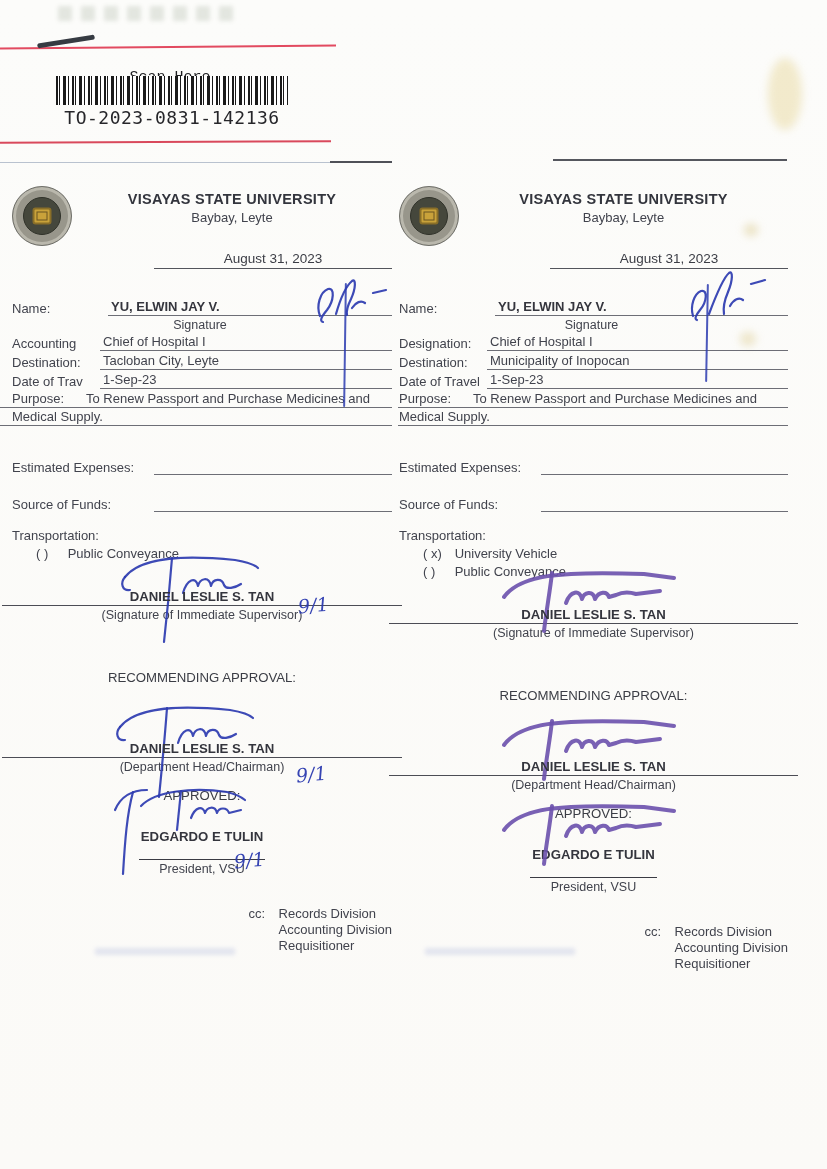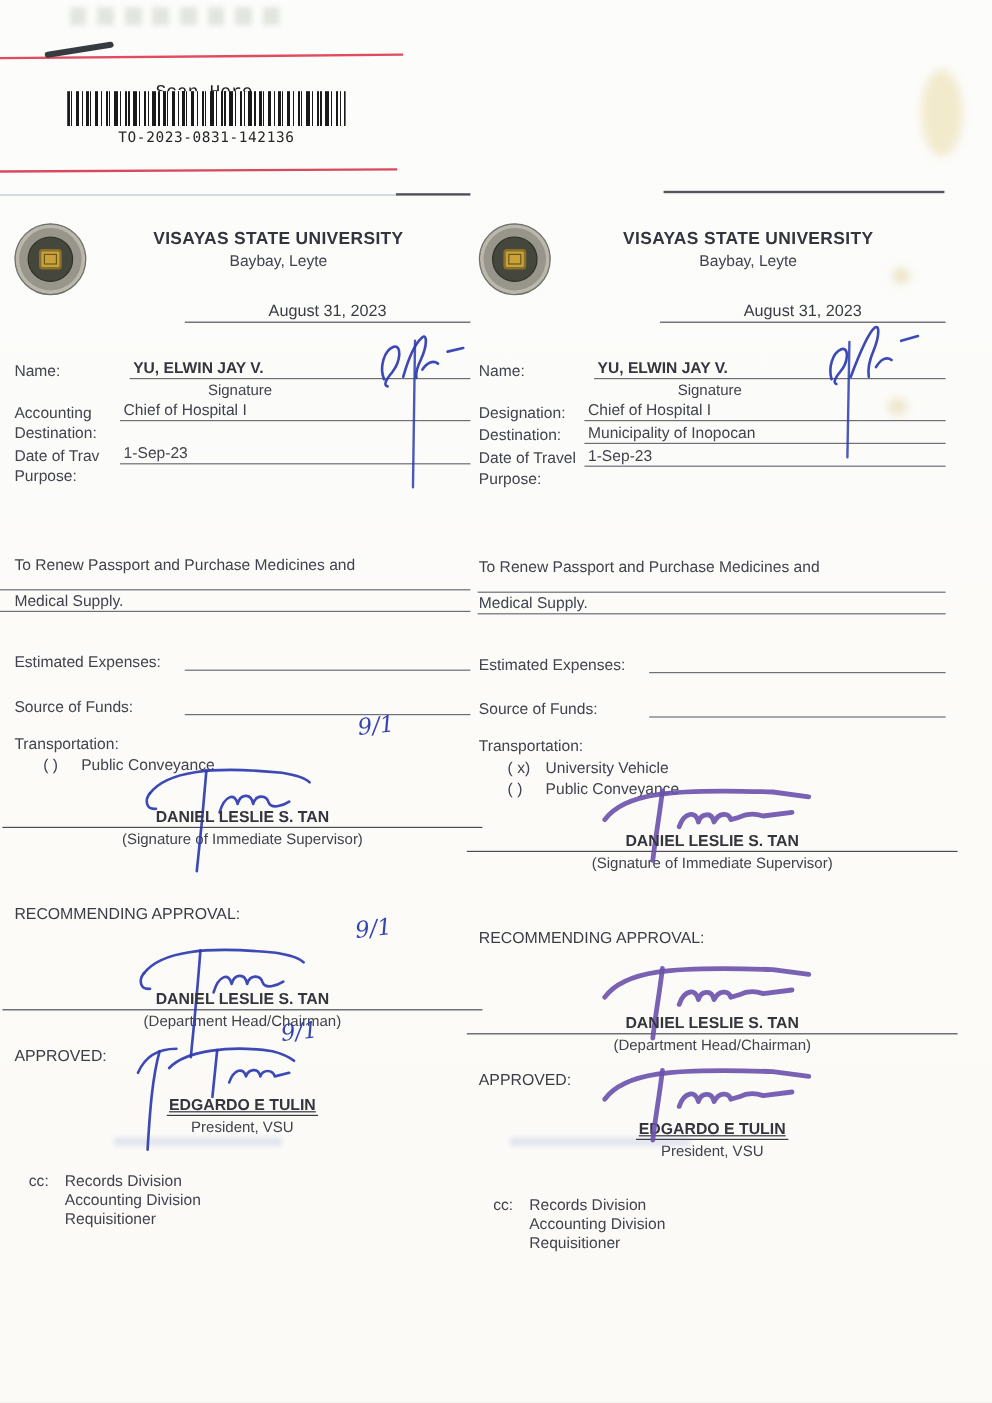--- a/index.html
+++ b/index.html
@@ -7,21 +7,21 @@
         overflow:hidden;font-family:"Liberation Sans","DejaVu Sans",sans-serif;color:#41434d;font-size:13px;}
 
   
   .redline{position:absolute;height:2px;background:#e24a60;}
   .rl1{left:0;top:46px;width:336px;transform:rotate(-0.5deg);}
   .rl2{left:0;top:141px;width:331px;height:1.5px;background:#d9495c;transform:rotate(-0.3deg);}
   .pen-slash{position:absolute;left:37px;top:39px;width:58px;height:5px;background:#363b42;border-radius:3px;transform:rotate(-9deg);}
   .scan-here{position:absolute;left:88px;top:69px;width:164px;text-align:center;font-family:Liberation Mono, monospace;font-size:15px;color:#1f1f22;}
   .barcode{position:absolute;left:56px;top:76px;width:232px;height:29px;
      background:repeating-linear-gradient(90deg,#1a1a1a 0px,#1a1a1a 2px,#fff 2px,#fff 3px,#1a1a1a 3px,#1a1a1a 4px,#fff 4px,#fff 7px,#1a1a1a 7px,#1a1a1a 10px,#fff 10px,#fff 12px,#1a1a1a 12px,#1a1a1a 13px,#fff 13px,#fff 16px);}
-  .barcode-code{position:absolute;left:56px;top:107px;width:232px;text-align:center;font-family:"DejaVu Sans Mono","Liberation Mono",monospace;font-size:12px;letter-spacing:.5px;color:#26262a;}
+  .barcode-code{position:absolute;left:56px;top:107px;width:232px;text-align:center;font-family:"DejaVu Sans Mono","Liberation Mono",monospace;font-size:18px;letter-spacing:.5px;color:#26262a;}
   .line-a{position:absolute;left:0;top:162px;width:330px;height:1px;background:#b9c2cf;}
   .line-b{position:absolute;left:330px;top:161px;width:62px;height:1.5px;background:#4f5158;}
   .line-c{position:absolute;left:553px;top:159px;width:234px;height:1.5px;background:#55575e;}
 
   
   .bleed-top{position:absolute;left:58px;top:6px;width:175px;height:15px;opacity:.3;filter:blur(2px);
      background:repeating-linear-gradient(90deg,rgba(115,132,105,.6) 0 14px,transparent 14px 23px);}
   .smudge{position:absolute;border-radius:50%;filter:blur(4px);}
   .sm1{left:768px;top:58px;width:34px;height:72px;background:rgba(226,206,130,.38);}
   .sm2{left:744px;top:224px;width:14px;height:12px;background:rgba(212,192,122,.45);}
@@ -44,41 +44,41 @@
   .date-wrap{width:238px;margin:5px 0 0 auto;text-align:center;border-bottom:1.6px solid #53555c;padding-bottom:2px;font-size:13.5px;color:#3b3d45;}
 
   .row{display:flex;align-items:flex-end;}
   .row .lbl{white-space:nowrap;}
   .w72{flex:0 0 72px;} .w88{flex:0 0 88px;} .w142{flex:0 0 142px;}
   .fill{flex:1;border-bottom:1.2px solid #6d6e76;padding:0 0 1px 3px;min-height:15px;white-space:nowrap;}
   .bold{font-weight:bold;color:#34353d;}
   .name-row{margin-top:30px;gap:24px;}
   .sigcap{text-align:center;font-size:12.5px;margin-top:2px;padding-right:4px;}
   .tight{margin-top:2px;}
-  .prow{display:flex;border-bottom:1.2px solid #6d6e76;margin-top:2px;padding-bottom:13px;flex-direction:column;}
+  .prow{display:flex;border-bottom:1.2px solid #6d6e76;margin-top:2px;padding-bottom:1px;}
   .c0 .prow,.c0 .prow2{margin-left:-12px;padding-left:12px;}
   .c1 .prow,.c1 .prow2{margin-left:-1px;padding-left:1px;}
   .prow .lbl{flex:0 0 74px;}
   .prow2{border-bottom:1.2px solid #6d6e76;padding-bottom:1px;margin-top:1px;}
   .exp{margin-top:32px;} .src{margin-top:20px;}
   .trans{margin-top:16px;}
   .opt{margin:3px 0 0 24px;}
   .opt .mark{display:inline-block;width:28px;}
-  .heading{font-size:13.2px;color:#3b3d45;}
+  .heading{font-size:13.2px;color:#3b3d45;text-align:center;}
   .sigblock{position:relative;}
   .sup{margin-top:28px;}
   .sig-name{text-align:center;font-weight:bold;font-size:13.2px;color:#34353d;position:relative;}
   .sig-line{height:0;border-bottom:1.6px solid #4c4d55;margin:1px -10px 0;}
   .sig-cap{text-align:center;font-size:12.5px;margin-top:2px;}
   .recblock{margin-top:48px;}
   .recblock .sigblock{margin-top:56px;}
   .appblock{margin-top:14px;position:relative;}
   .app-name{text-align:center;margin-top:26px;}
-  .uname{display:inline-block;font-weight:bold;font-size:13.2px;color:#34353d;border-bottom:1.6px solid #3a3b43;padding:0 2px 1px;text-decoration:underline;}
-  .ccblock{display:flex;margin-top:30px;}
+  .uname{display:inline-block;font-weight:bold;font-size:13.2px;color:#34353d;border-bottom:1.6px solid #3a3b43;padding:0 2px 15px;}
+  .ccblock{display:flex;margin-top:30px;justify-content:flex-end;}
   .cc-lbl{flex:0 0 30px;padding-left:12px;}
   .cc-items div{line-height:16px;}
 
   
   .ink{position:absolute;pointer-events:none;}
   .ink path{fill:none;stroke-linecap:round;stroke-linejoin:round;}
   .blue path{stroke:#2c3bb0;stroke-width:2.2;opacity:.92;}
   .purple path{stroke:#6a50ac;stroke-width:4;opacity:.9;}
   .vstroke{position:absolute;width:2.4px;background:rgba(44,59,176,.85);border-radius:2px;}
   .hw{position:absolute;color:#2c3bb0;font-family:"DejaVu Serif","Liberation Serif",serif;font-size:19px;font-style:italic;transform:rotate(-6deg);opacity:.95;}
@@ -123,20 +123,21 @@
       <span class="fill bold">YU, ELWIN JAY V.</span>
     </div>
     <div class="sigcap">Signature</div>
 
     <div class="row tight">
       <span class="lbl w88">Accounting</span>
       <span class="fill">Chief of Hospital I</span>
     </div>
     <div class="row tight">
       <span class="lbl w88">Destination:</span>
+      <span class="fill">Tacloban City, Leyte</span>
     </div>
     <div class="row tight">
       <span class="lbl w88">Date of Trav</span>
       <span class="fill">1-Sep-23</span>
     </div>
     <div class="prow">
       <span class="lbl">Purpose:</span>
       <span>To Renew Passport and Purchase Medicines and</span>
     </div>
     <div class="prow2">Medical Supply.</div>

